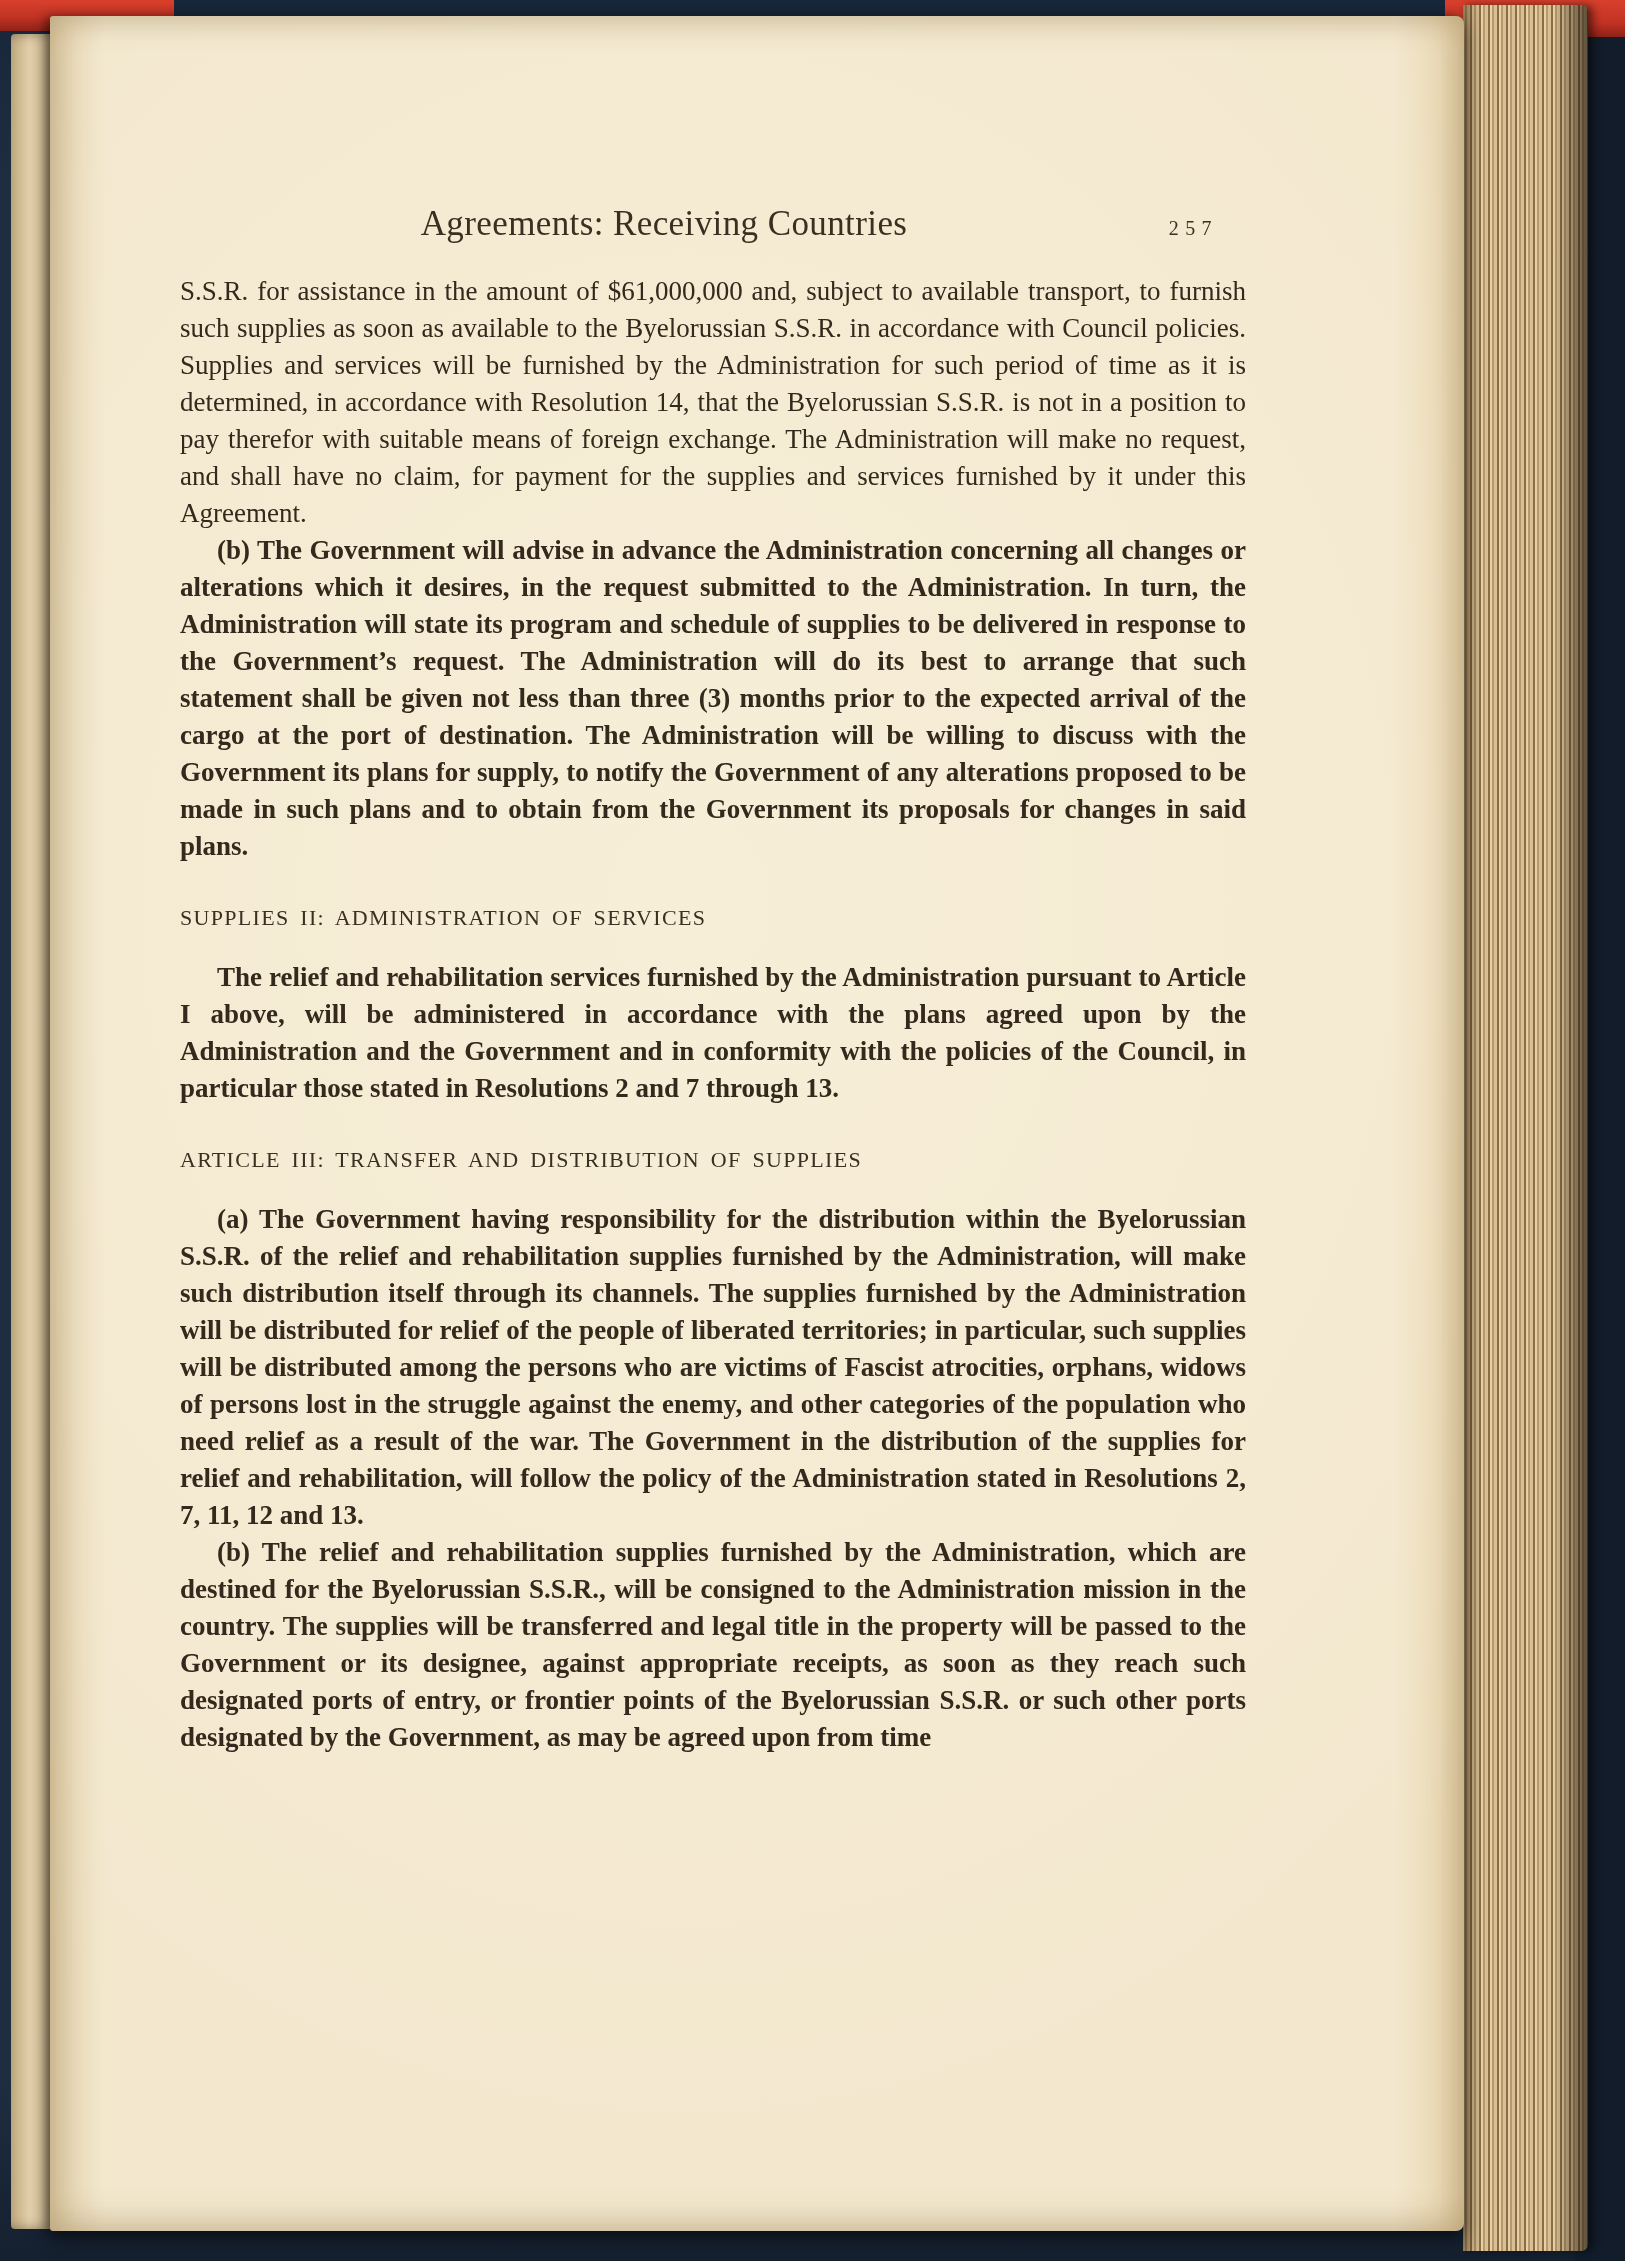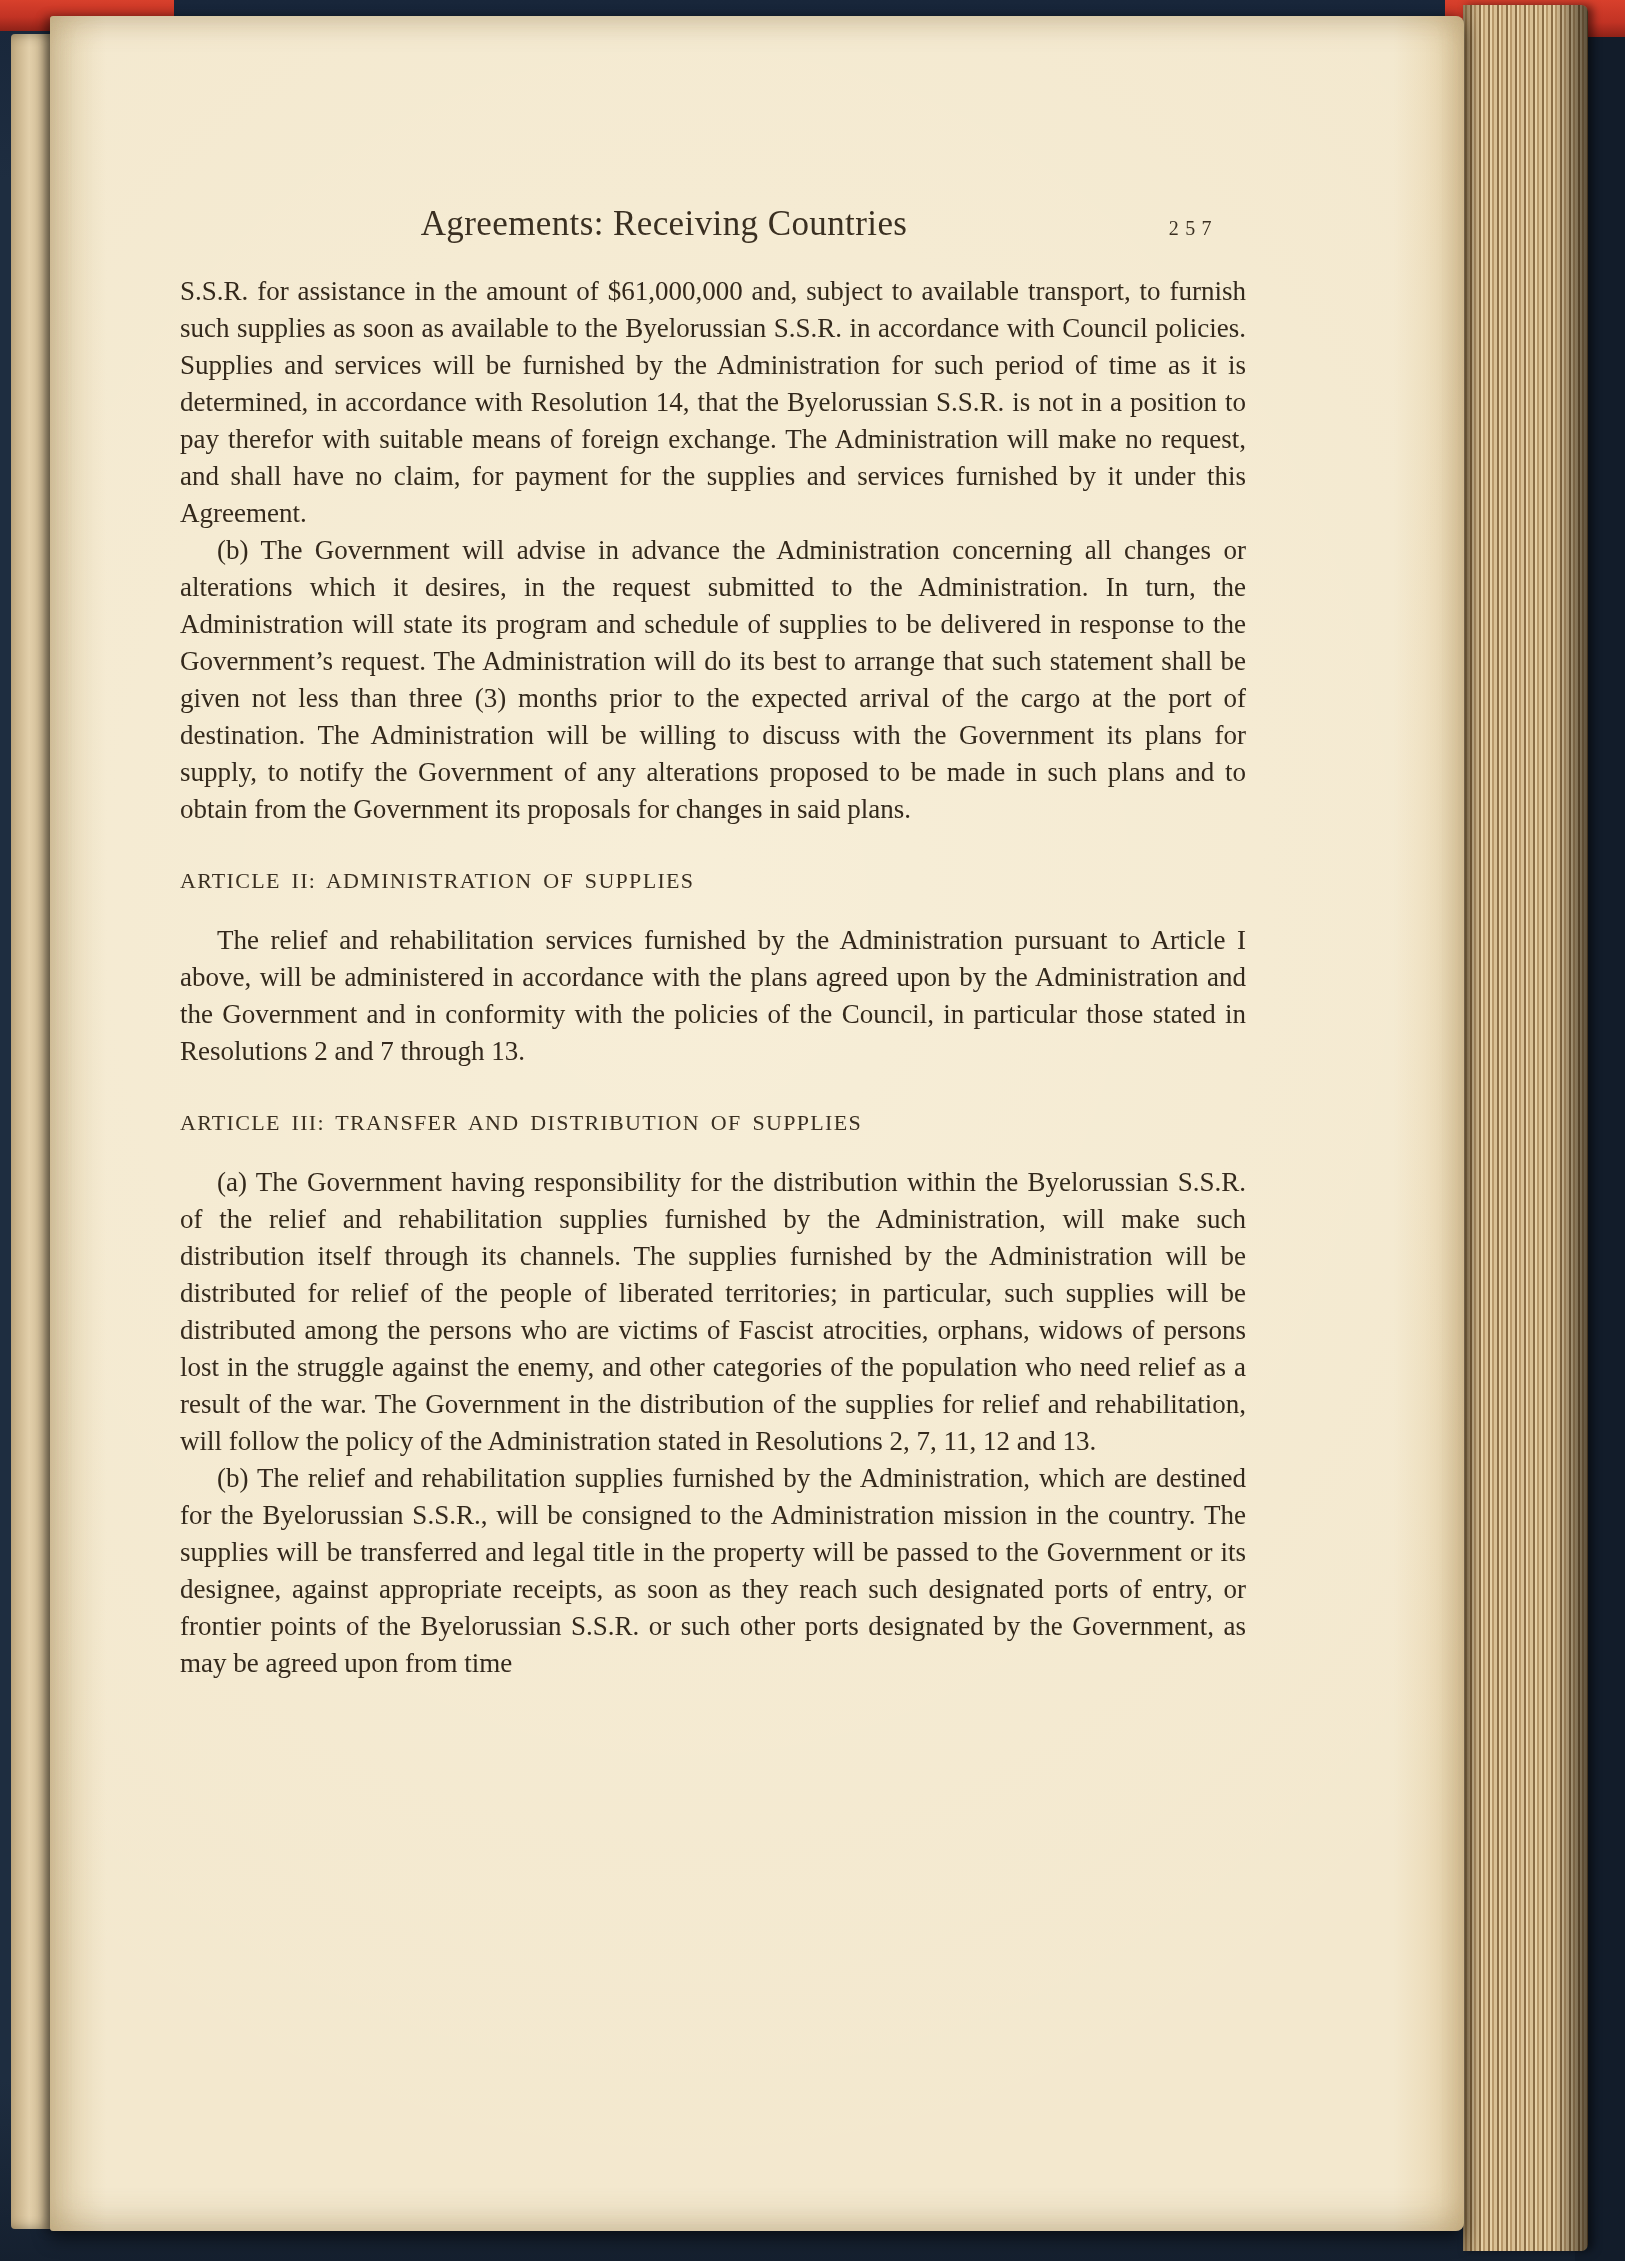--- a/index.html
+++ b/index.html
@@ -111,21 +111,21 @@
     position: absolute;
     right: 28px; top: 4.9px;
     font-size: 20px;
     letter-spacing: .32em;
     color: #3a2f21;
   }
   .para {
     text-align: justify;
     text-justify: inter-word;
   }
-  .para.indent { text-indent: 37px; }
+  .para.indent { text-indent: 37px; font-weight: bold; }
   .article-heading {
     margin-top: 34px;
     margin-bottom: 23px;
     font-size: 22px;
     letter-spacing: 1.3px;
     word-spacing: 4.1px;
     color: #3a2f21;
     text-align: left;
   }
 </style>
@@ -145,21 +145,21 @@
     <div class="text-block">
 
       <div class="running-head">
         <span class="head-title">Agreements: Receiving Countries</span>
         <span class="page-number">257</span>
       </div>
 
       <div id="content-host">
           <div class="para">S.S.R. for assistance in the amount of $61,000,000 and, subject to available transport, to furnish such supplies as soon as available to the Byelorussian S.S.R. in accordance with Council policies. Supplies and services will be furnished by the Administration for such period of time as it is determined, in accordance with Resolution 14, that the Byelorussian S.S.R. is not in a position to pay therefor with suitable means of foreign exchange. The Administration will make no request, and shall have no claim, for payment for the supplies and services furnished by it under this Agreement.</div>
           <div class="para indent">(b) The Government will advise in advance the Administration concerning all changes or alterations which it desires, in the request submitted to the Administration. In turn, the Administration will state its program and schedule of supplies to be delivered in response to the Government’s request. The Administration will do its best to arrange that such statement shall be given not less than three (3) months prior to the expected arrival of the cargo at the port of destination. The Administration will be willing to discuss with the Government its plans for supply, to notify the Government of any alterations proposed to be made in such plans and to obtain from the Government its proposals for changes in said plans.</div>
-          <div class="article-heading">ARTICLE II: ADMINISTRATION OF SUPPLIES</div>
+          <div class="article-heading">SUPPLIES II: ADMINISTRATION OF SERVICES</div>
           <div class="para indent">The relief and rehabilitation services furnished by the Administration pursuant to Article I above, will be administered in accordance with the plans agreed upon by the Administration and the Government and in conformity with the policies of the Council, in particular those stated in Resolutions 2 and 7 through 13.</div>
           <div class="article-heading">ARTICLE III: TRANSFER AND DISTRIBUTION OF SUPPLIES</div>
           <div class="para indent">(a) The Government having responsibility for the distribution within the Byelorussian S.S.R. of the relief and rehabilitation supplies furnished by the Administration, will make such distribution itself through its channels. The supplies furnished by the Administration will be distributed for relief of the people of liberated territories; in particular, such supplies will be distributed among the persons who are victims of Fascist atrocities, orphans, widows of persons lost in the struggle against the enemy, and other categories of the population who need relief as a result of the war. The Government in the distribution of the supplies for relief and rehabilitation, will follow the policy of the Administration stated in Resolutions 2, 7, 11, 12 and 13.</div>
           <div class="para indent">(b) The relief and rehabilitation supplies furnished by the Administration, which are destined for the Byelorussian S.S.R., will be consigned to the Administration mission in the country. The supplies will be transferred and legal title in the property will be passed to the Government or its designee, against appropriate receipts, as soon as they reach such designated ports of entry, or frontier points of the Byelorussian S.S.R. or such other ports designated by the Government, as may be agreed upon from time</div>
         </div>
 
     </div>
   </div>
 
 </div>

